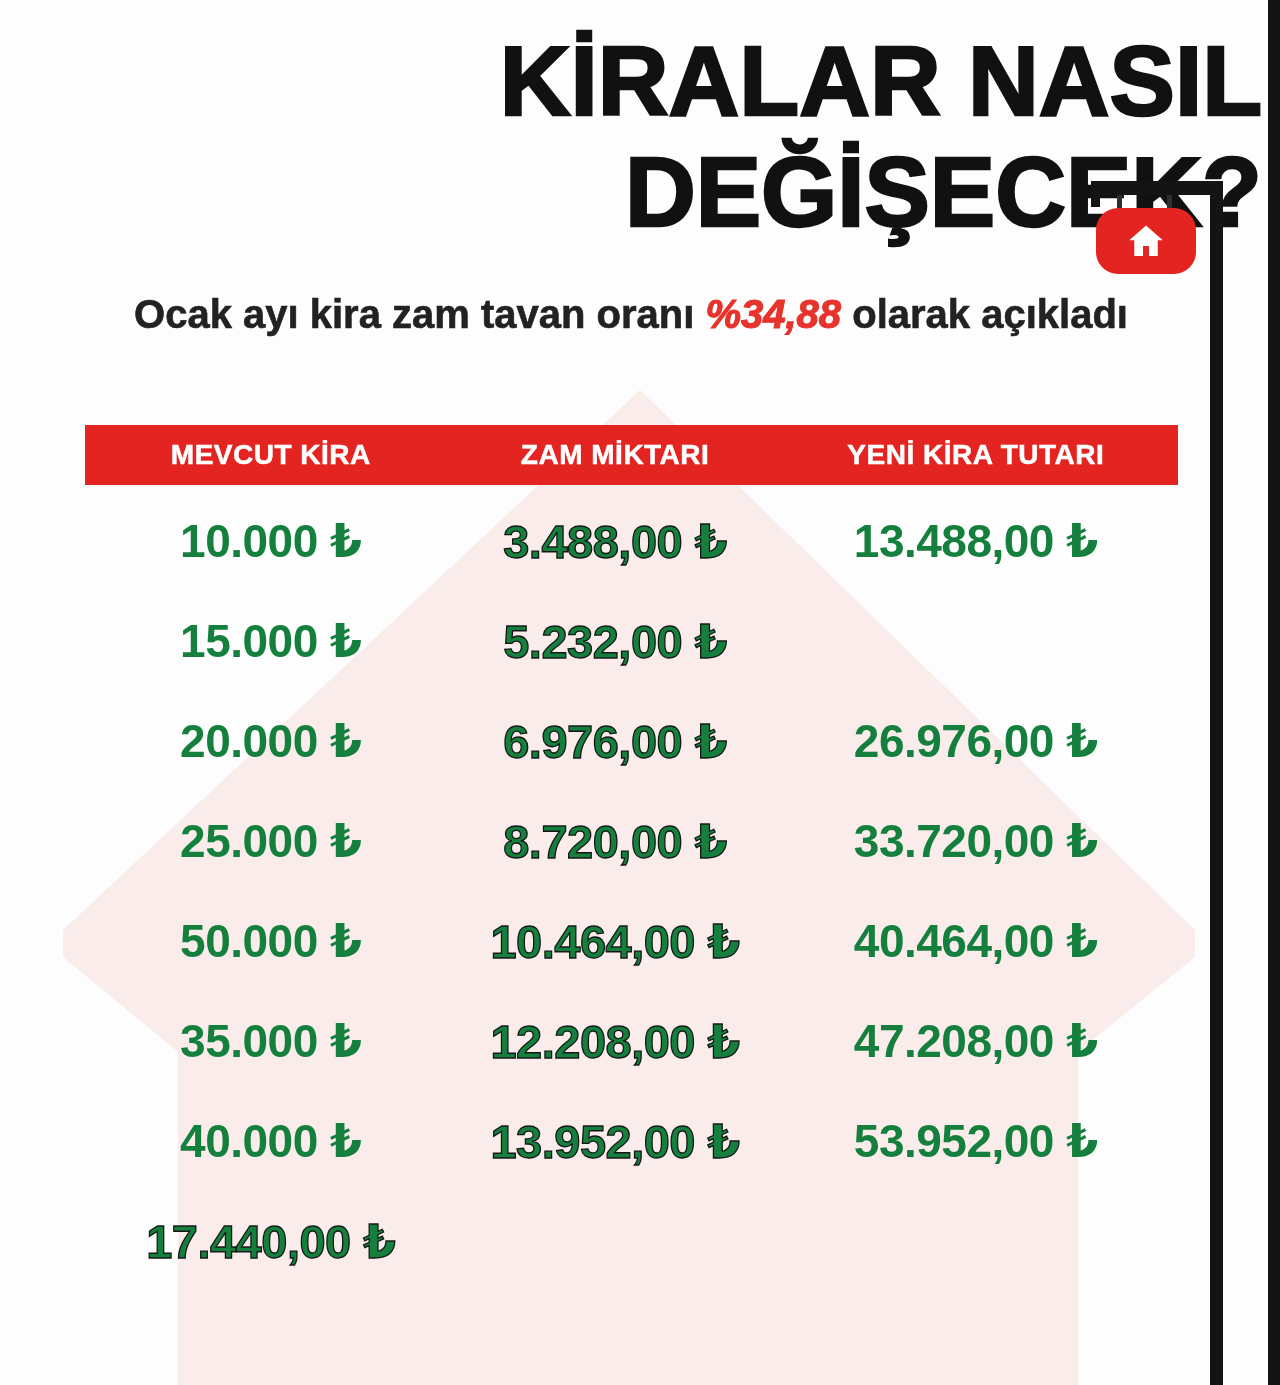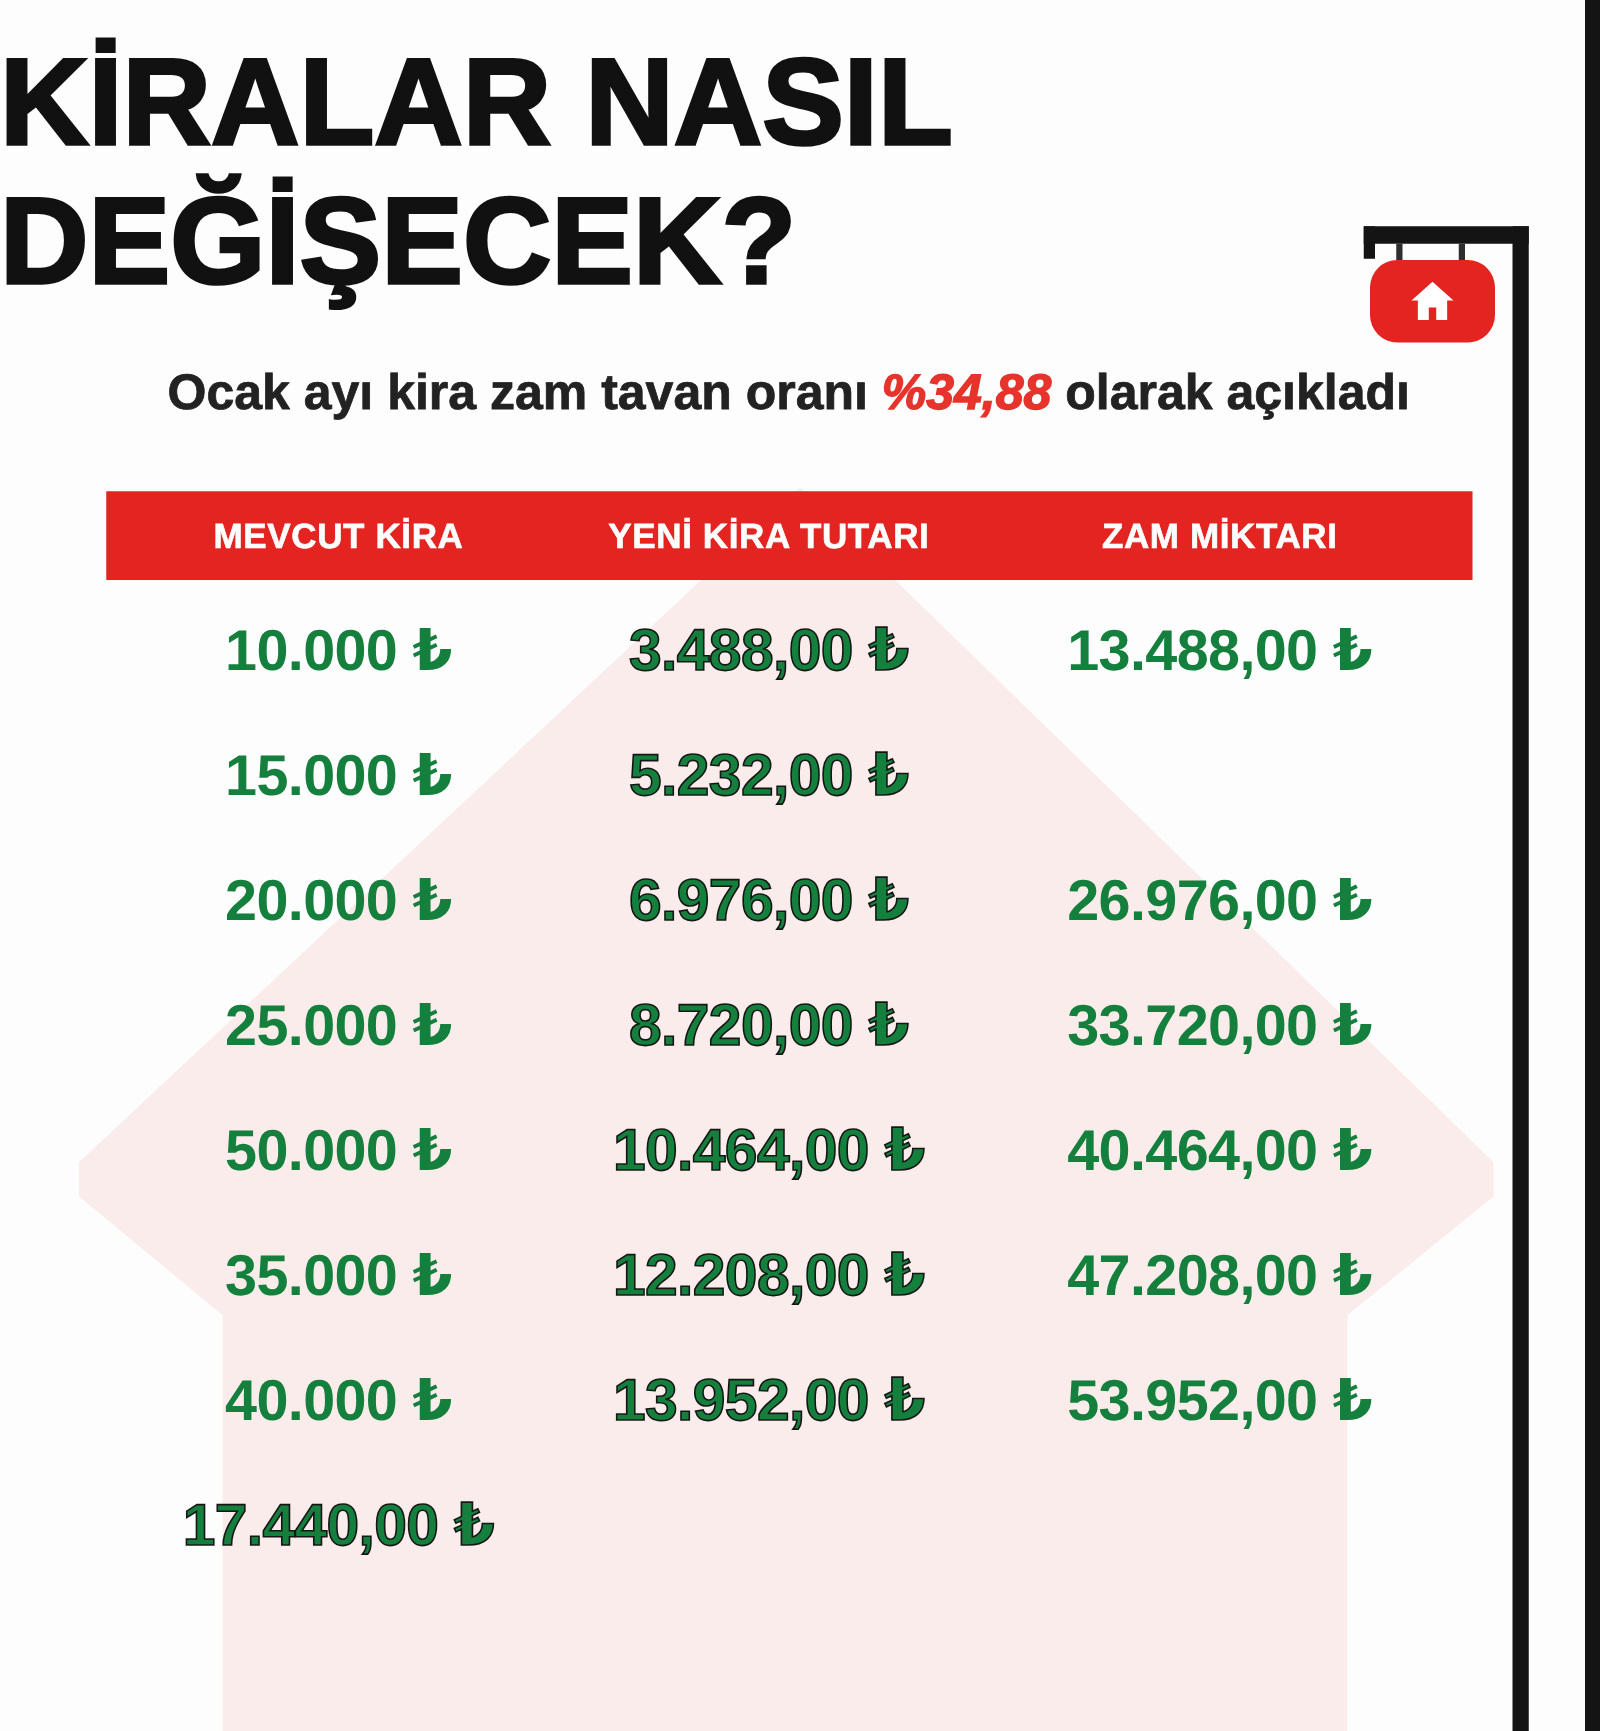--- a/index.html
+++ b/index.html
@@ -14,43 +14,44 @@
   
   .arrow-watermark{
     position:absolute;inset:0;z-index:0;
     background:var(--watermark,#f9ecea);
     clip-path:polygon(640px 390px,1195px 930px,1195px 957px,1078px 1052px,1078px 1385px,
                       178px 1385px,178px 1052px,63px 957px,63px 930px);
   }
   .content{position:relative;z-index:2;}
   .title{
     position:absolute;top:26px;left:0;width:1262px;
-    text-align:left;
+    text-align:right;
     font-size:98px;line-height:1.13;font-weight:700;
     color:#111;
     -webkit-text-stroke:2.6px #111;
     letter-spacing:0px;
   }
   .subtitle{
     position:absolute;top:292px;left:0;width:1262px;
     text-align:center;
     font-size:40px;font-weight:700;color:#222;
     -webkit-text-stroke:0.6px #222;
   }
   .subtitle .rate{
     color:var(--subtitle-red,#e6332b);
     -webkit-text-stroke:1.1px var(--subtitle-red,#e6332b);
     font-style:italic;
   }
   .table{position:absolute;left:85px;top:393px;width:1093px;}
   .thead{
     background:var(--accent,#e32420);
-    height:71px;
+    height:60px;
     display:grid;grid-template-columns:34% 29% 37%;
     align-items:center;
+    margin-top:32px;
   }
   .th{
     text-align:center;color:#fff;
     font-size:28px;font-weight:700;letter-spacing:0.5px;
     -webkit-text-stroke:0.5px #fff;
   }
   .tbody{padding-top:6px;}
   .tr{
     height:100px;
     display:grid;grid-template-columns:34% 29% 37%;
@@ -86,22 +87,22 @@
     <div class="title">
       <div>KİRALAR NASIL</div>
       <div>DEĞİŞECEK?</div>
     </div>
 
     <div class="subtitle"><span>Ocak ayı kira zam tavan oranı </span><span class="rate">%34,88</span><span> olarak açıkladı</span></div>
 
     <div class="table">
       <div class="thead">
         <div class="th">MEVCUT KİRA</div>
+        <div class="th">ZAM MİKTARI</div>
         <div class="th">YENİ KİRA TUTARI</div>
-        <div class="th">ZAM MİKTARI</div>
       </div>
       <div class="tbody" id="tbody">
           <div class="tr">
             <div class="td c0">10.000 ₺</div>
             <div class="td c1">3.488,00 ₺</div>
             <div class="td c2">13.488,00 ₺</div>
           </div>
           <div class="tr">
             <div class="td c0">15.000 ₺</div>
             <div class="td c1">5.232,00 ₺</div>

